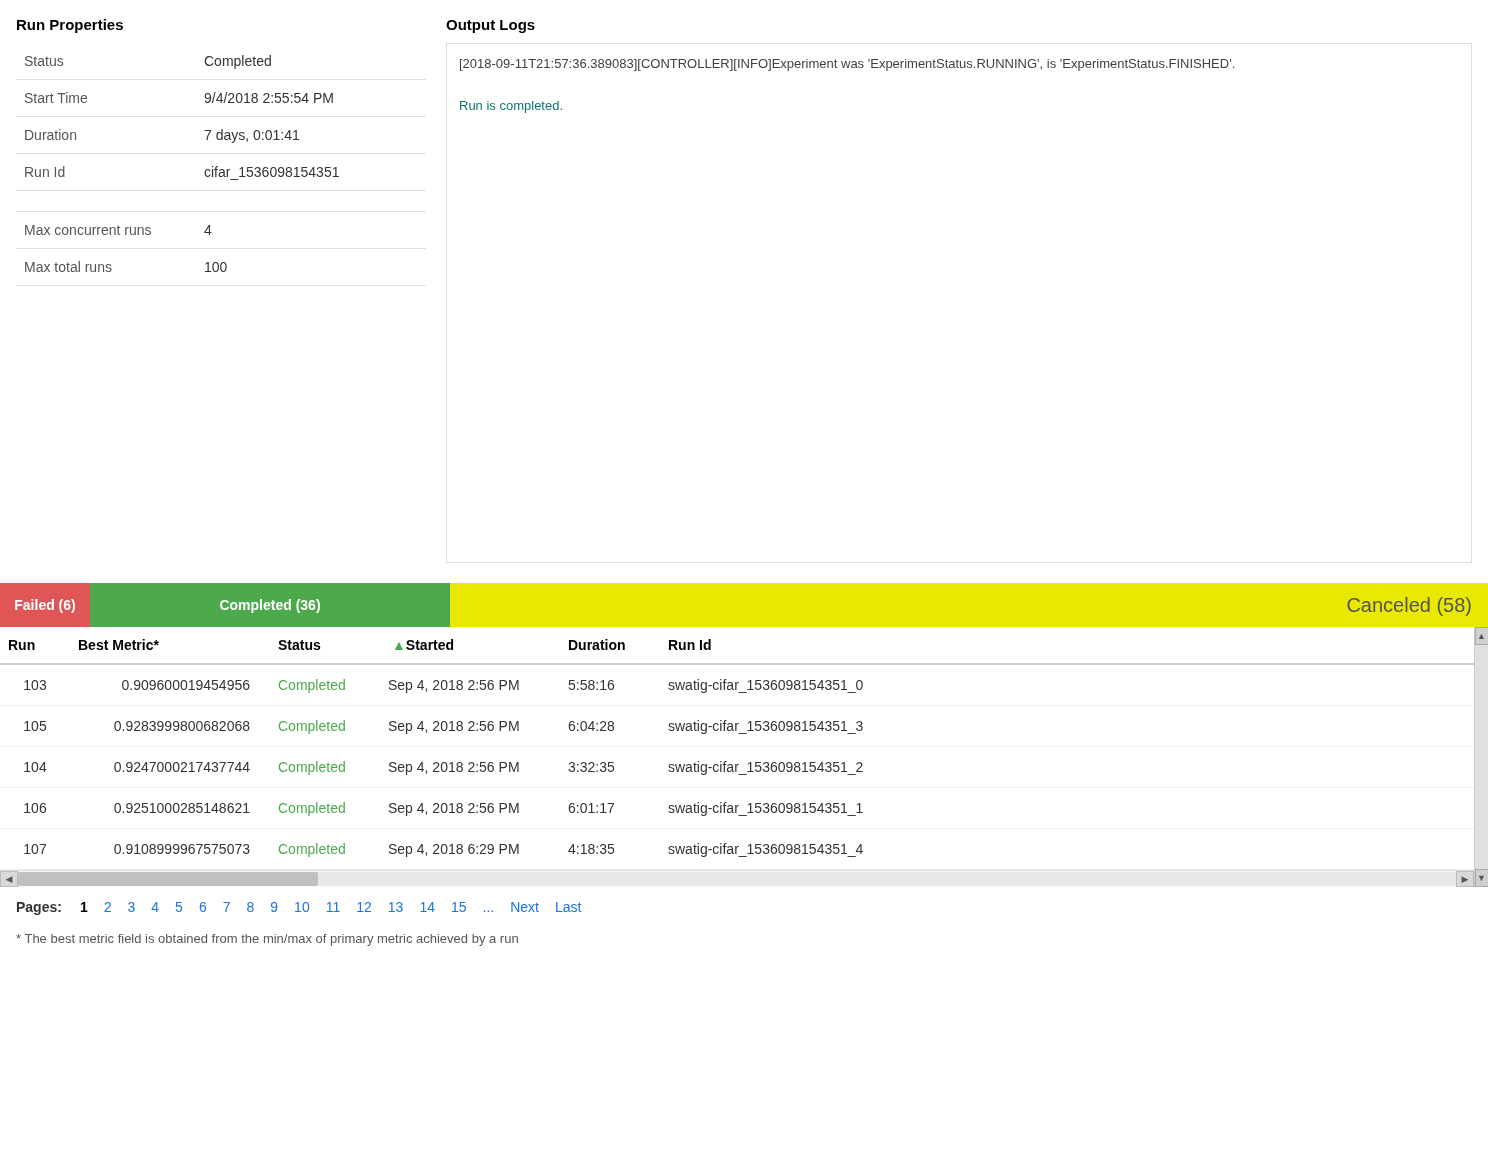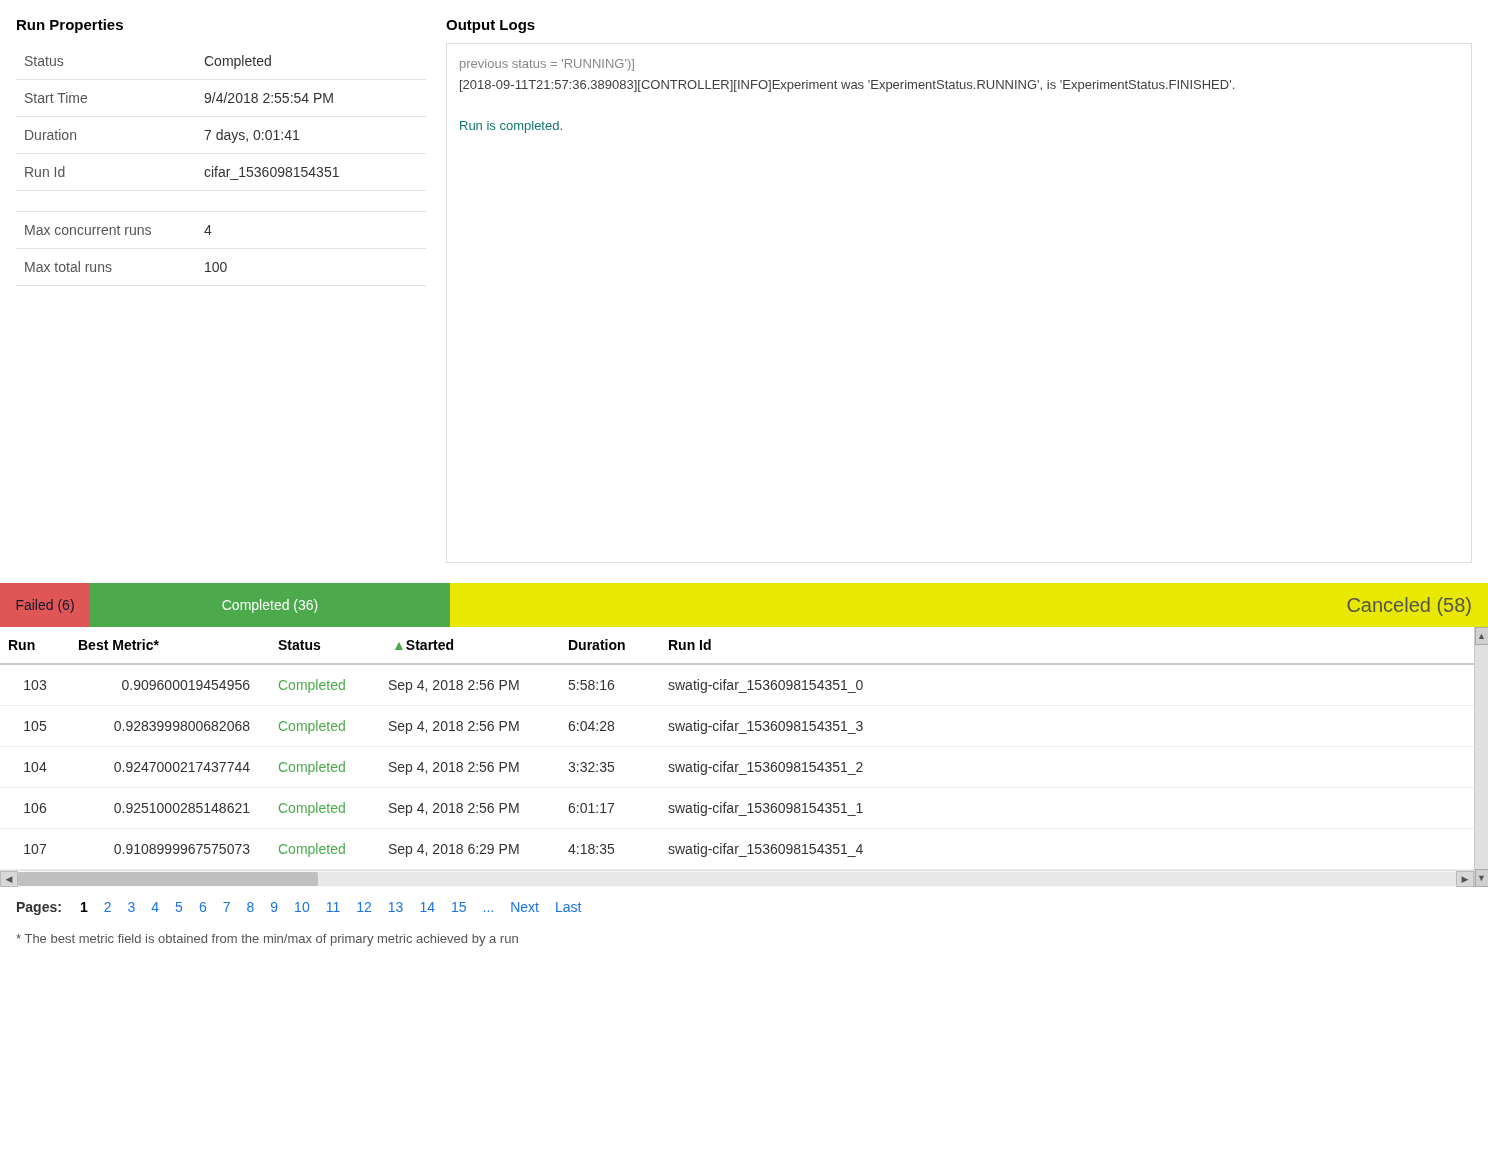--- a/index.html
+++ b/index.html
@@ -73,39 +73,39 @@
     }
 
     .status-bar {
       display: flex;
       margin: 16px 0 0 0;
       height: 44px;
     }
 
     .status-failed {
       background: #e05555;
-      color: #0f172a;
+      color: #ffffff;
       display: flex;
       align-items: center;
       justify-content: center;
       padding: 0 12px;
       font-size: 14px;
-      font-weight: 400;
+      font-weight: 700;
       min-width: 90px;
     }
 
     .status-completed {
       background: #4caa4c;
       color: #fff;
       display: flex;
       align-items: center;
       justify-content: center;
       padding: 0 19px;
       font-size: 14px;
-      font-weight: 400;
+      font-weight: 700;
       flex: 0 0 360px;
     }
 
     .status-canceled {
       background: #e8e800;
       color: #555;
       display: flex;
       align-items: center;
       justify-content: flex-end;
       padding: 0 16px;
@@ -286,21 +286,20 @@
           <td>Max total runs</td>
           <td>100</td>
         </tr>
       </tbody>
     </table>
   </div>
 
   <div class="output-logs">
     <h2>Output Logs</h2>
     <div class="logs-box">
-      <div style="color:#888">previous status = 'RUNNING')]</div>
       <div style="color:#404040">[2018-09-11T21:57:36.389083][CONTROLLER][INFO]Experiment was 'ExperimentStatus.RUNNING', is 'ExperimentStatus.FINISHED'.</div>
       <br>
       <div style="color:#0f766e">Run is completed.</div>
     </div>
   </div>
 </div>
 
 <div class="status-bar">
   <div class="status-failed">Failed (6)</div>
   <div class="status-completed">Completed (36)</div>

